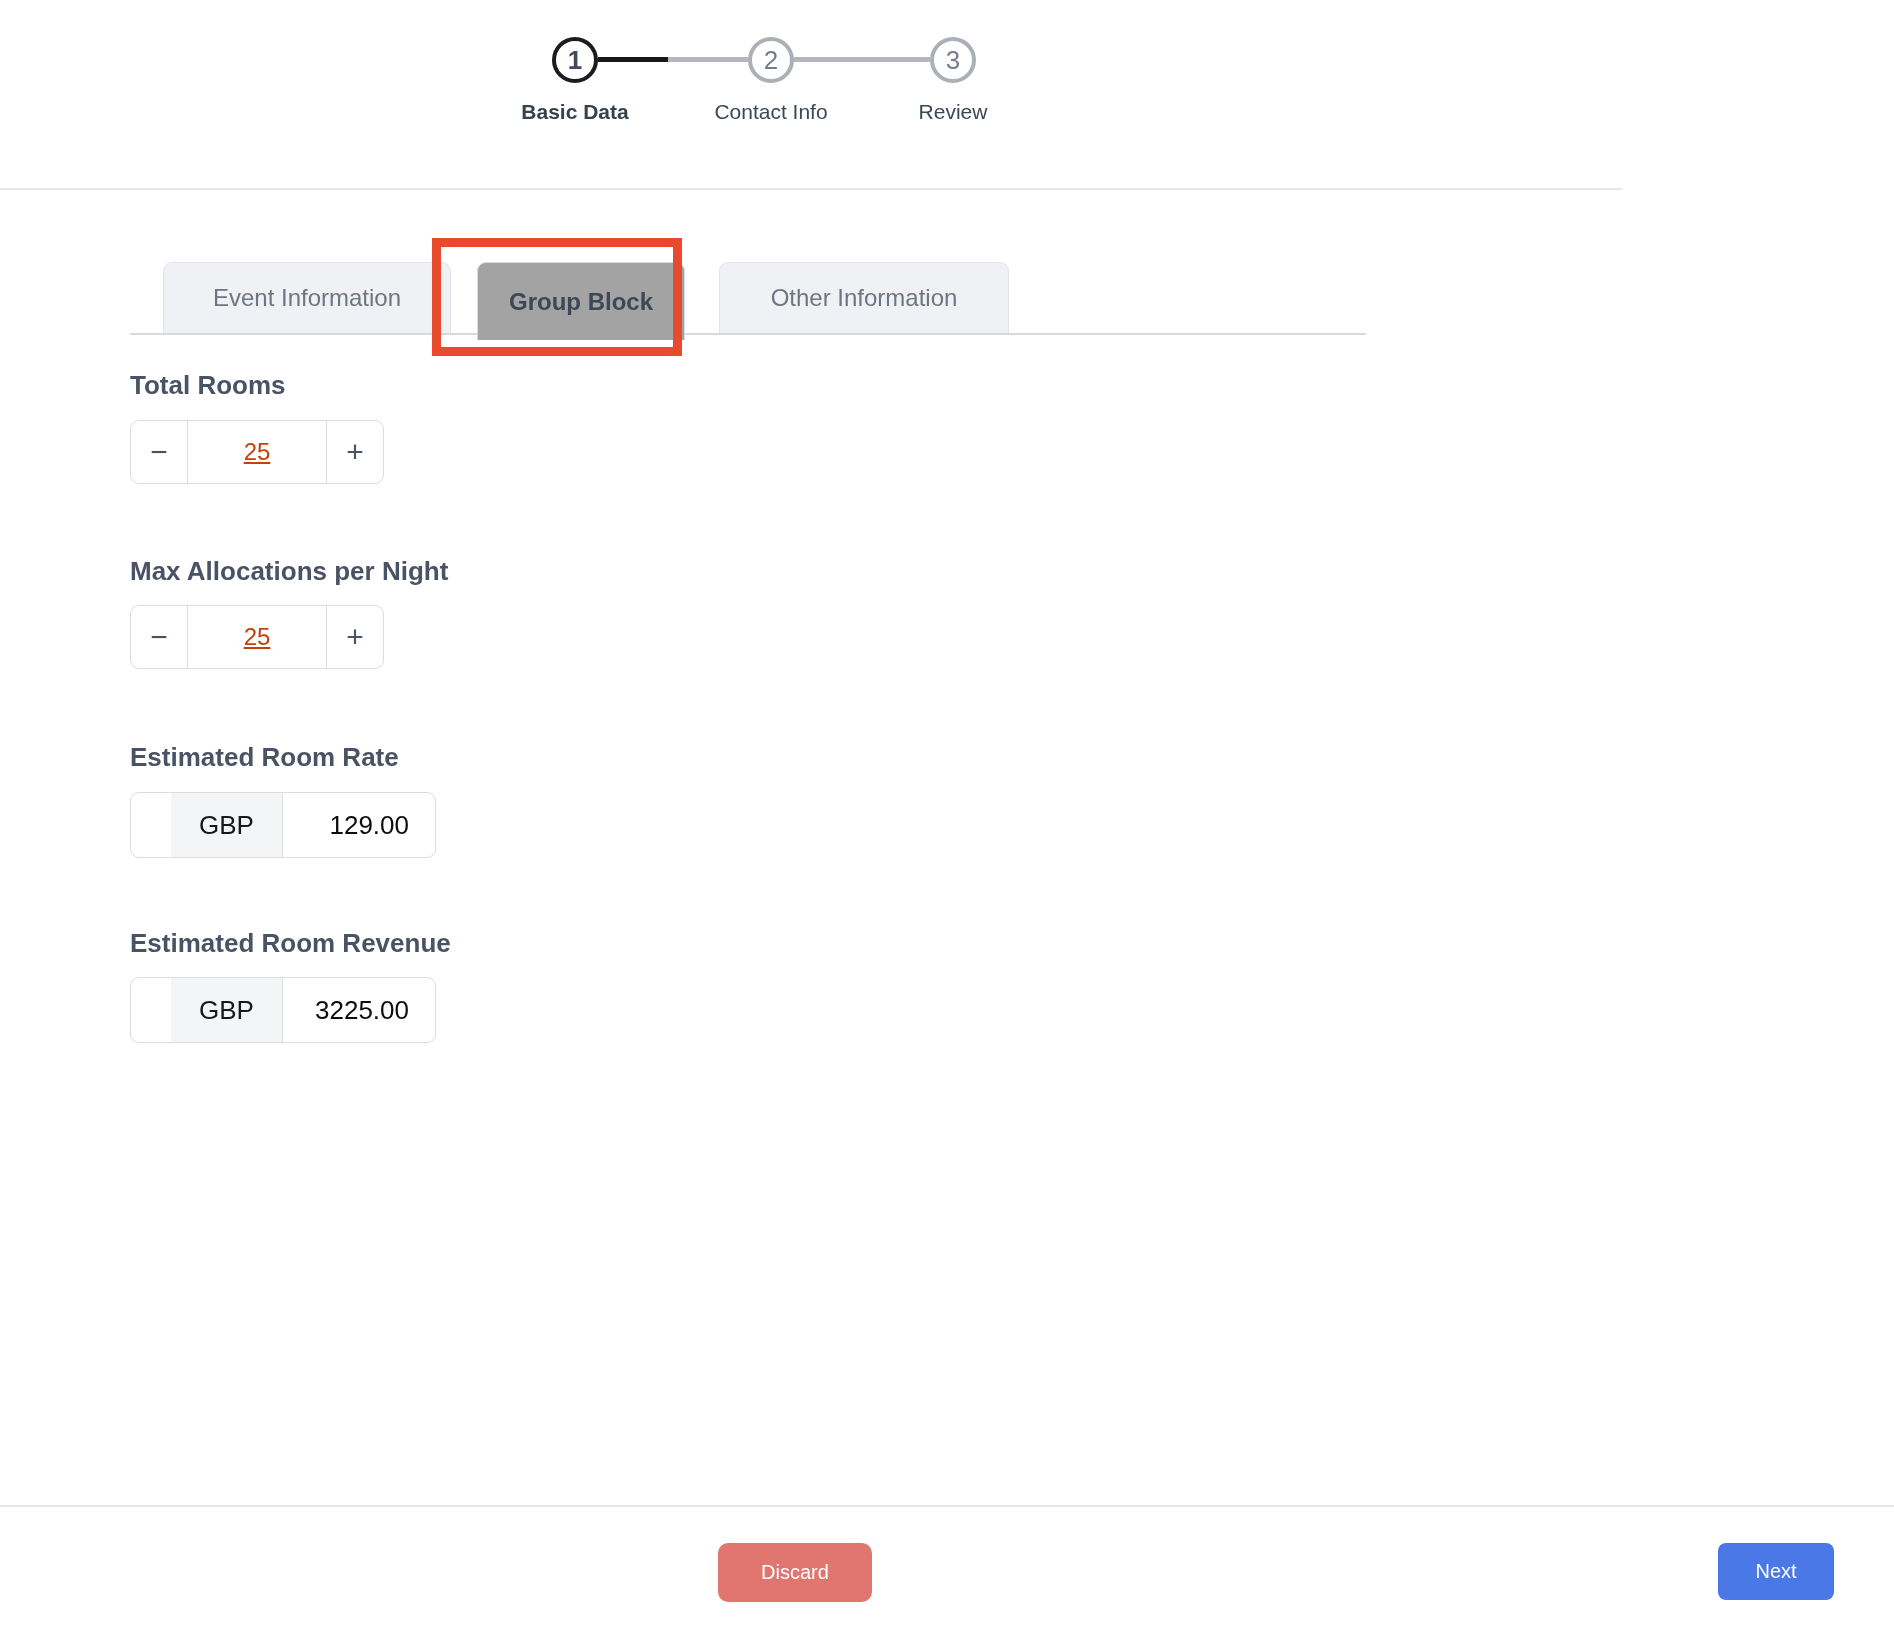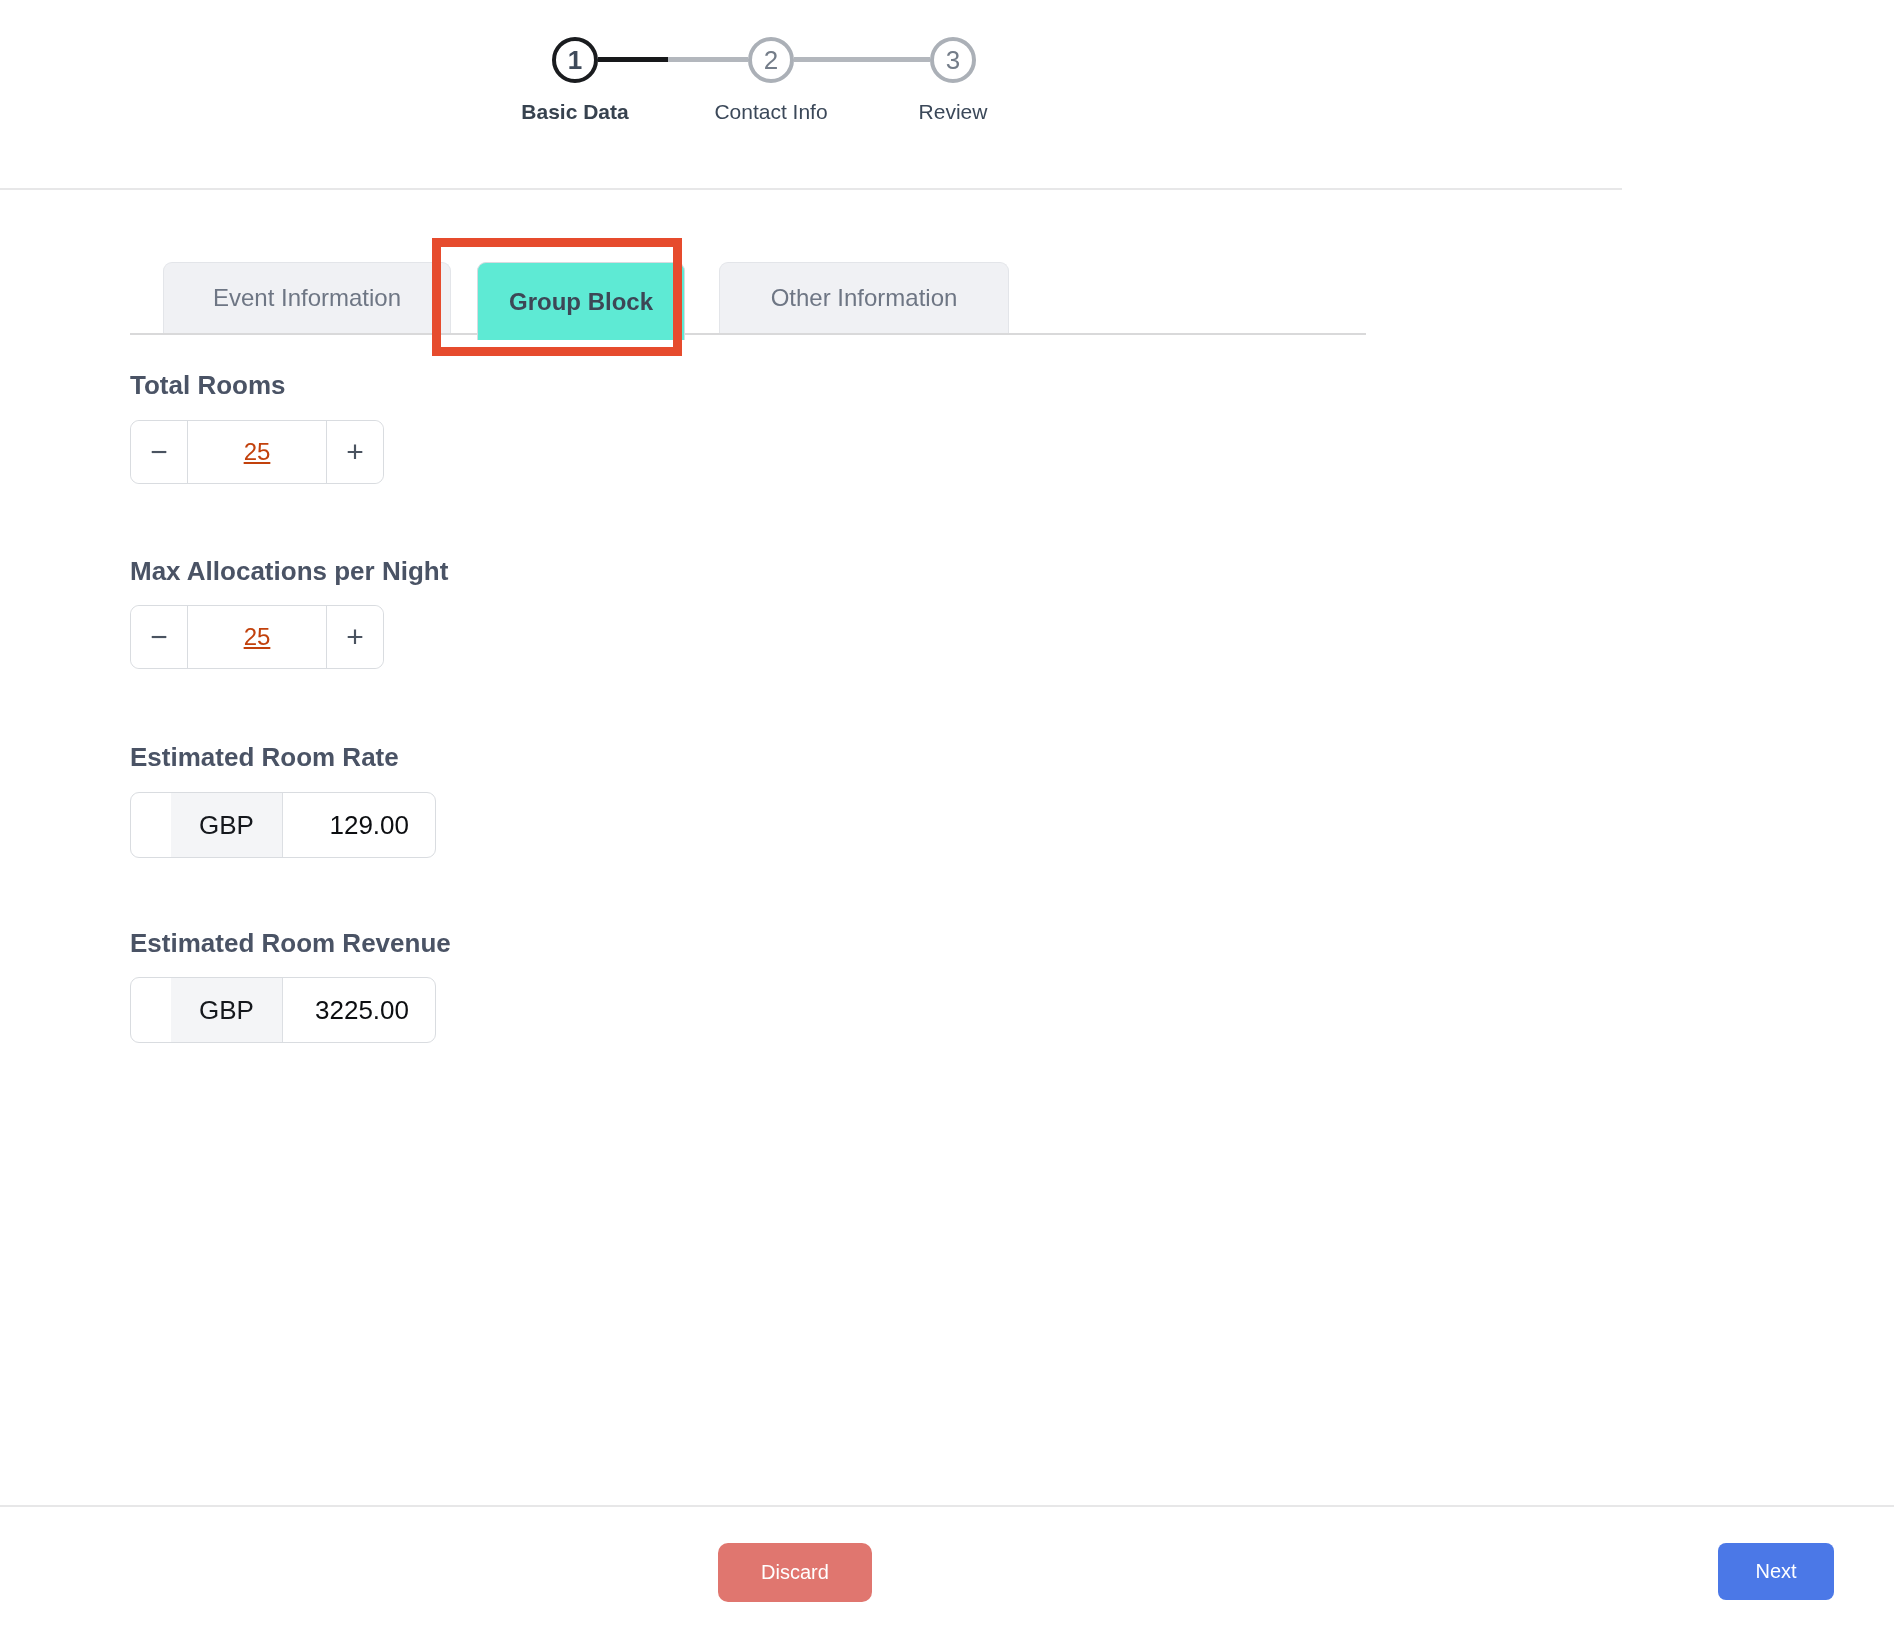--- a/index.html
+++ b/index.html
@@ -37,21 +37,21 @@
   .tabs { position: absolute; left: 128px; top: 262px; display: flex; align-items: flex-start; z-index: 1; margin-left: 35px; }
   .tab {
     height: 71px; display: flex; align-items: center; justify-content: center;
     font-size: 24px; border-radius: 9px 9px 0 0; cursor: default;
   }
   .tab.inactive {
     background: #f0f1f4; border: 1px solid #e3e5e9; border-bottom: none;
     color: #6e7684; font-weight: 500;
   }
   .tab.active {
-    background: #5eead4; border: 1px solid #d8dbe0; border-bottom: none;
+    background: #a3a3a3; border: 1px solid #d8dbe0; border-bottom: none;
     color: #3d4756; font-weight: bold; height: 78px; z-index: 2; position: relative;
   }
   .tab-event { width: 288px; margin-right: 26px; }
   .tab-group { width: 208px; margin-right: 34px; }
   .tab-other { width: 290px; }
   .tabs-divider { position: absolute; left: 130px; top: 333px; width: 1236px; height: 2px; background: #d9d9da; z-index: 0; }
 
   .annotation-rect {
     position: absolute; left: 432px; top: 238px; width: 250px; height: 118px;
     border: 9px solid #e64b2d; z-index: 3; pointer-events: none; background: transparent;

